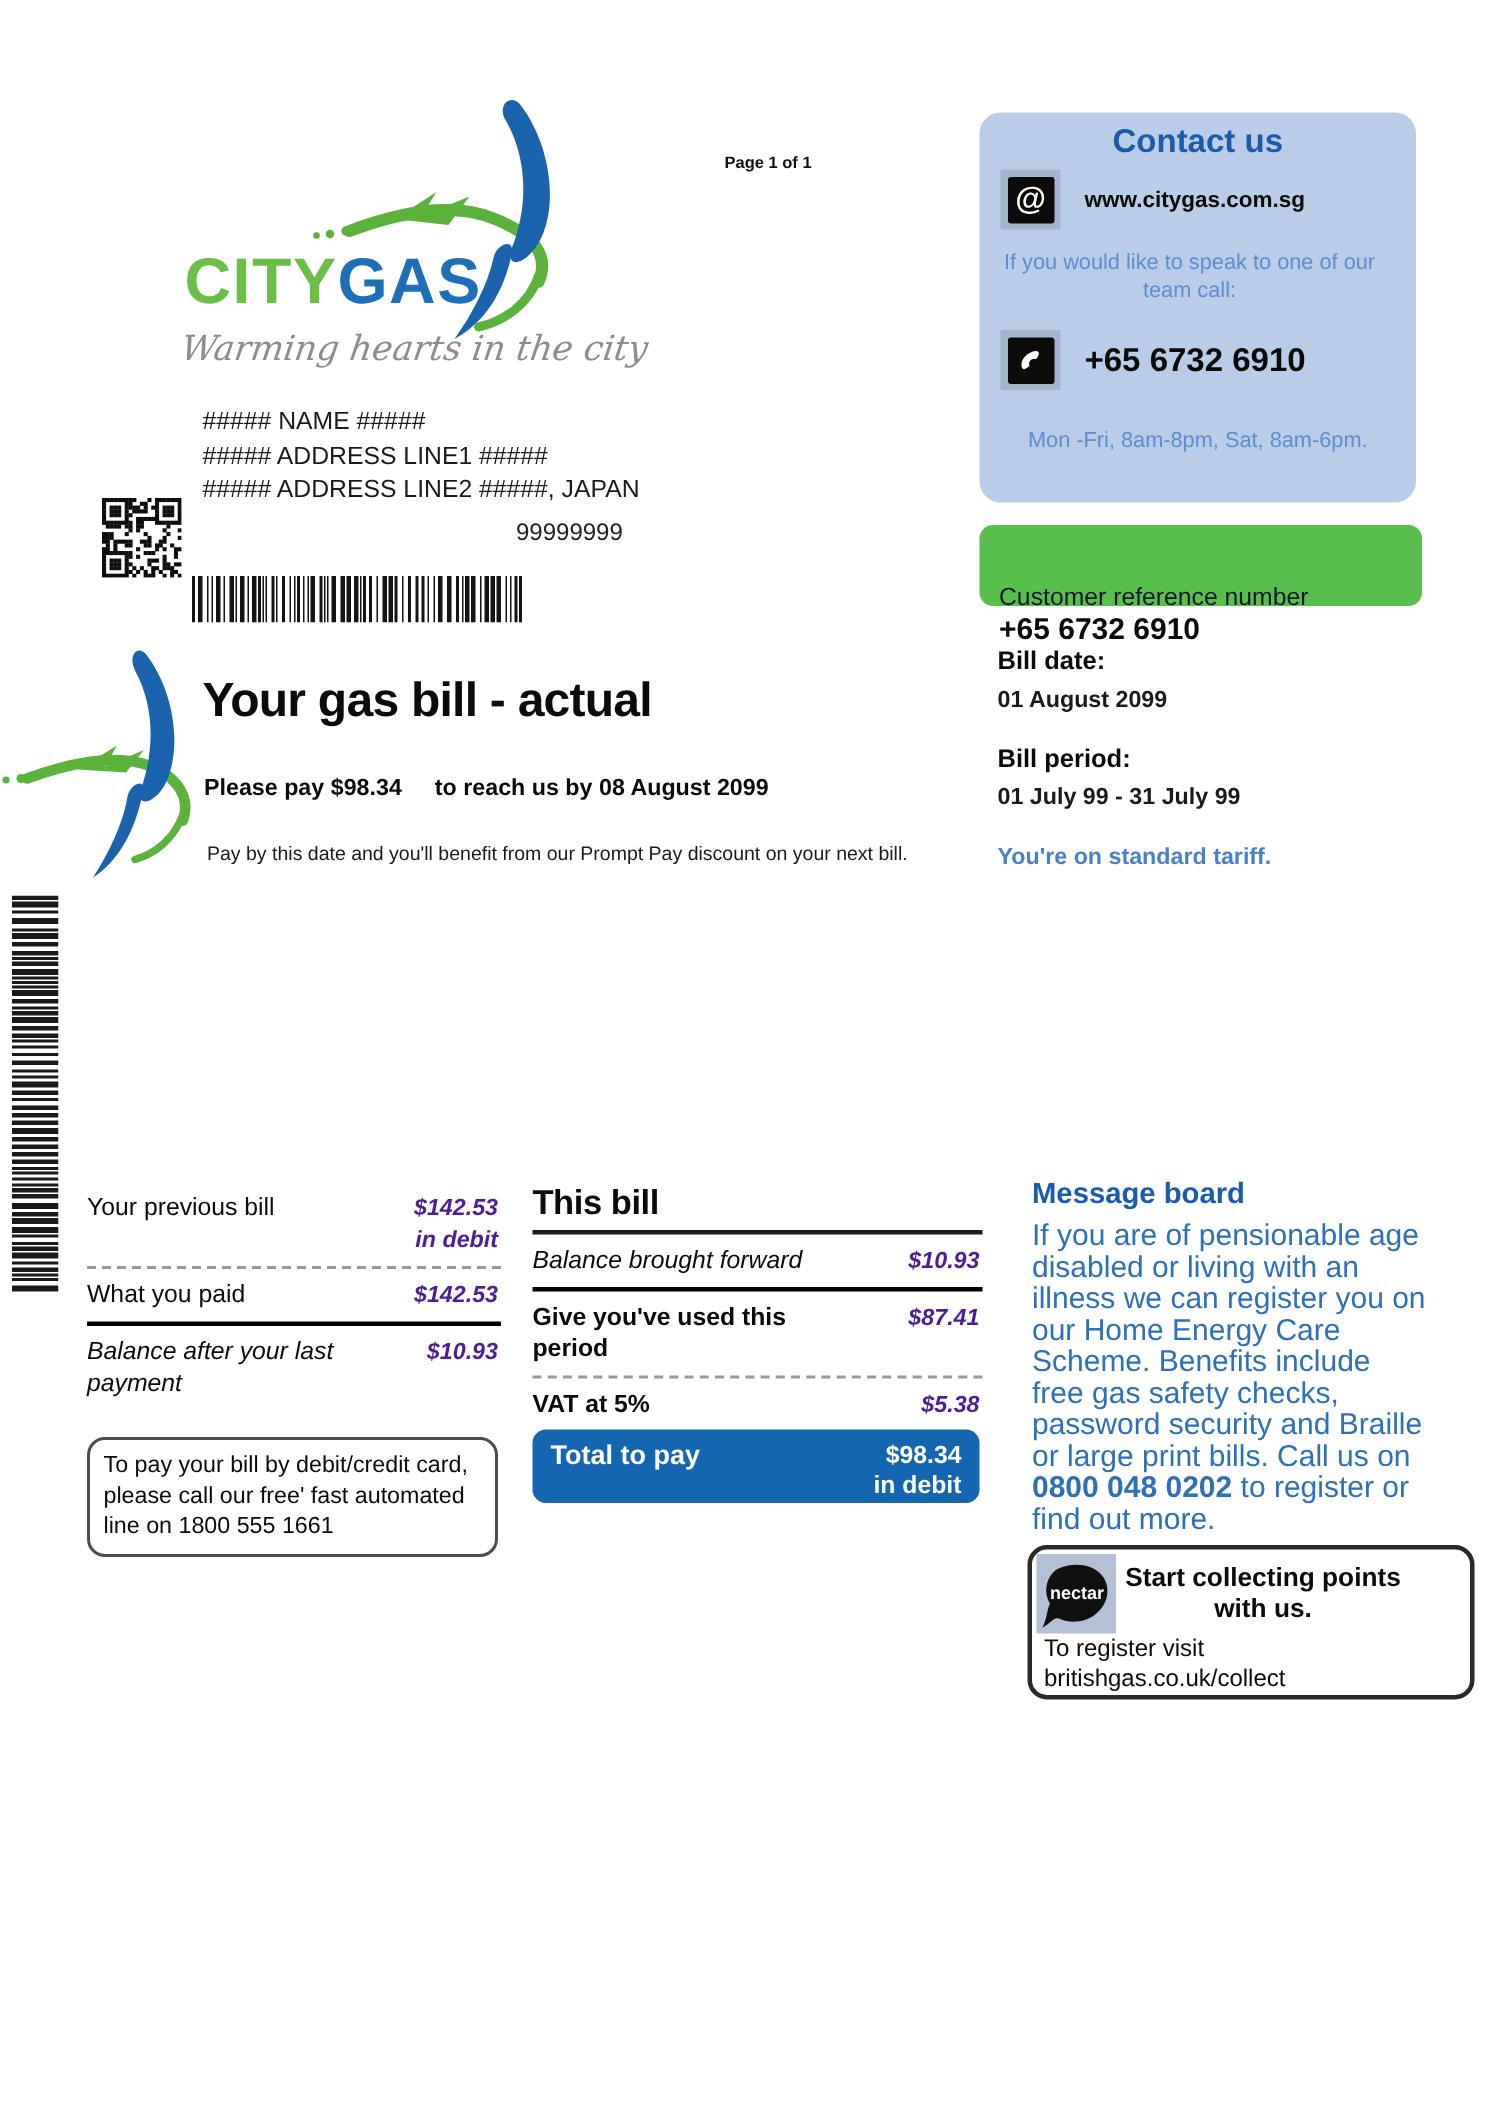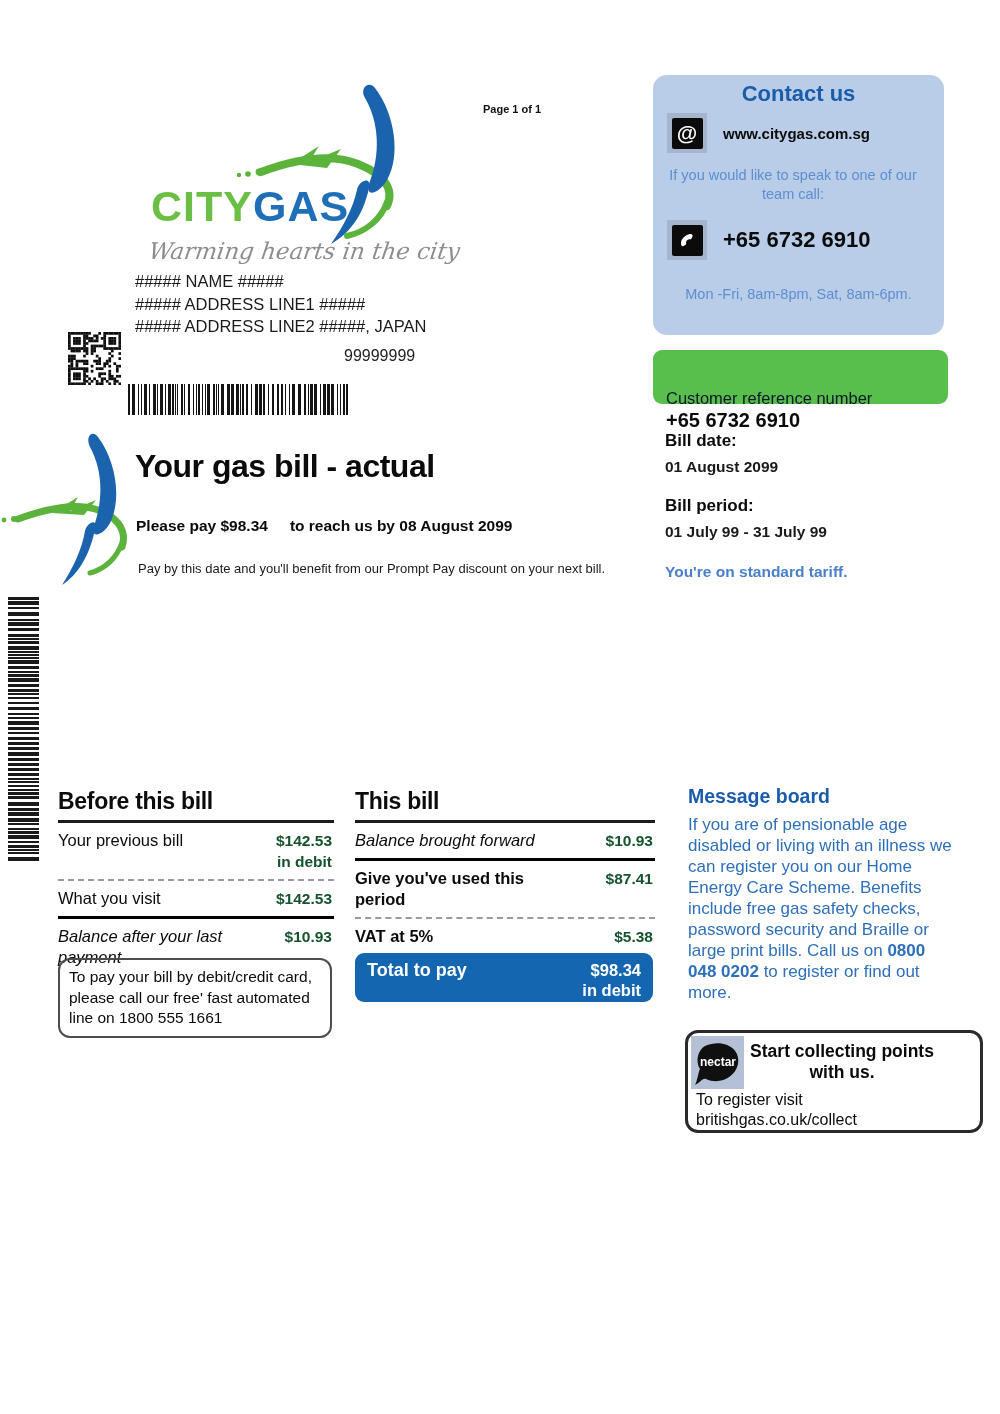--- a/index.html
+++ b/index.html
@@ -5,21 +5,21 @@
   * { margin: 0; padding: 0; box-sizing: border-box; }
   html, body { background: #ffffff; }
   body { font-family: "Liberation Sans", sans-serif; color: #111; }
   .page {
     position: relative; width: 1000px; height: 1414px;
     background: #ffffff; overflow: hidden; margin: 0 auto;
   }
   .abs { position: absolute; }
 
   
-  .logo-wrap { left: 115px; top: 80px; width: 285px; height: 195px; margin-left: 28px; }
+  .logo-wrap { left: 115px; top: 62px; width: 285px; height: 195px; }
   .logo-art { position: absolute; left: 0; top: 0; }
   .brand { position: absolute; left: 8px; top: 102px; font-size: 43px; font-weight: bold; letter-spacing: 1px; }
   .brand .city { color: var(--logo_green); }
   .brand .gas  { color: var(--logo_blue); }
   .tagline {
     position: absolute; left: 6px; top: 158px; width: 270px;
     font-family: "DejaVu Serif", serif; font-style: italic;
     font-size: 23px; color: var(--tagline_gray); transform: skewX(-8deg);
     white-space: nowrap;
   }
@@ -79,21 +79,21 @@
 
   .barcode-v { left: 8px; top: 597px; width: 31px; height: 266px; }
 
   
   .section-title { font-size: 23px; font-weight: bold; color: #0b0b0b; letter-spacing: -0.3px; }
   .before-sec { left: 58px; top: 788px; width: 276px; }
   .this-sec { left: 355px; top: 788px; width: 300px; }
   .tbl-head-rule { border-bottom: 3px solid #1c1c1c; padding-bottom: 5px; }
   .row { display: flex; justify-content: space-between; padding: 7px 2px 7px 0; }
   .row .lbl { font-size: 16.5px; line-height: 21px; color: #0b0b0b; }
-  .row .val { font-size: 15.5px; font-weight: bold; text-align: right; line-height: 21px; color: #14532d; flex: 0 0 auto; }
+  .row .val { font-size: 15.5px; font-weight: bold; text-align: right; line-height: 21px; color: #4c1d95; flex: 0 0 auto; font-style: italic; }
   .row.italic .lbl { font-style: italic; }
   .row.bold .lbl { font-weight: bold; }
   .rule-solid { border-bottom: 3px solid #000000; }
   .rule-dash { border-bottom: 2px dashed #9a9a9a; }
   .before-sec .lbl { max-width: 175px; }
   .this-sec .lbl { max-width: 190px; }
 
   .pay-box {
     left: 58px; top: 958px; width: 274px;
     border: 2px solid #4d4d4d; border-radius: 12px; padding: 7px 9px;
@@ -104,21 +104,21 @@
     left: 355px; top: 953px; width: 298px; height: 49px;
     background: var(--total_blue); border-radius: 9px; color: #fff;
     display: flex; justify-content: space-between; padding: 7px 12px 6px 12px;
   }
   .total-label { font-size: 18px; font-weight: bold; }
   .total-vals { text-align: right; font-size: 16.5px; font-weight: bold; line-height: 20px; }
 
   
   .msg-board { left: 688px; top: 785px; width: 265px; }
   .msg-title { font-size: 19.5px; font-weight: bold; color: var(--heading_blue); }
-  .msg-body { margin-top: 6px; font-size: 17px; line-height: 21px; color: var(--body_blue); }
+  .msg-body { margin-top: 6px; font-size: 20px; line-height: 21px; color: var(--body_blue); }
   .msg-body b { font-weight: bold; }
 
   
   .nectar-box {
     left: 685px; top: 1030px; width: 298px; height: 103px;
     border: 3px solid #2a2a2a; border-radius: 13px; background: #fff;
   }
   .nectar-sq {
     position: absolute; left: 3px; top: 3px; width: 53px; height: 53px;
     background: var(--nectar_square); display: flex; align-items: center; justify-content: center;
@@ -549,27 +549,26 @@
       <rect x="0" y="234" width="31" height="3" fill="#1a1a1a"></rect>
       <rect x="0" y="238" width="31" height="4" fill="#1a1a1a"></rect>
       <rect x="0" y="244" width="31" height="2" fill="#1a1a1a"></rect>
       <rect x="0" y="248" width="31" height="3" fill="#1a1a1a"></rect>
       <rect x="0" y="252" width="31" height="2" fill="#1a1a1a"></rect>
       <rect x="0" y="255" width="31" height="2" fill="#1a1a1a"></rect>
       <rect x="0" y="260" width="31" height="4" fill="#1a1a1a"></rect>
     </svg>
 
   <div class="abs before-sec">
-    <div class="section-title tbl-head-rule">Before this bill</div>
     <div class="row rule-dash">
       <span class="lbl">Your previous bill</span>
       <span class="val"><span>$142.53</span><br><span>in debit</span></span>
     </div>
     <div class="row rule-solid">
-      <span class="lbl">What you visit</span>
+      <span class="lbl">What you paid</span>
       <span class="val">$142.53</span>
     </div>
     <div class="row italic">
       <span class="lbl">Balance after your last payment</span>
       <span class="val">$10.93</span>
     </div>
   </div>
 
   <div class="abs pay-box">To pay your bill by debit/credit card, please call our free' fast automated line on 1800 555 1661</div>
 

